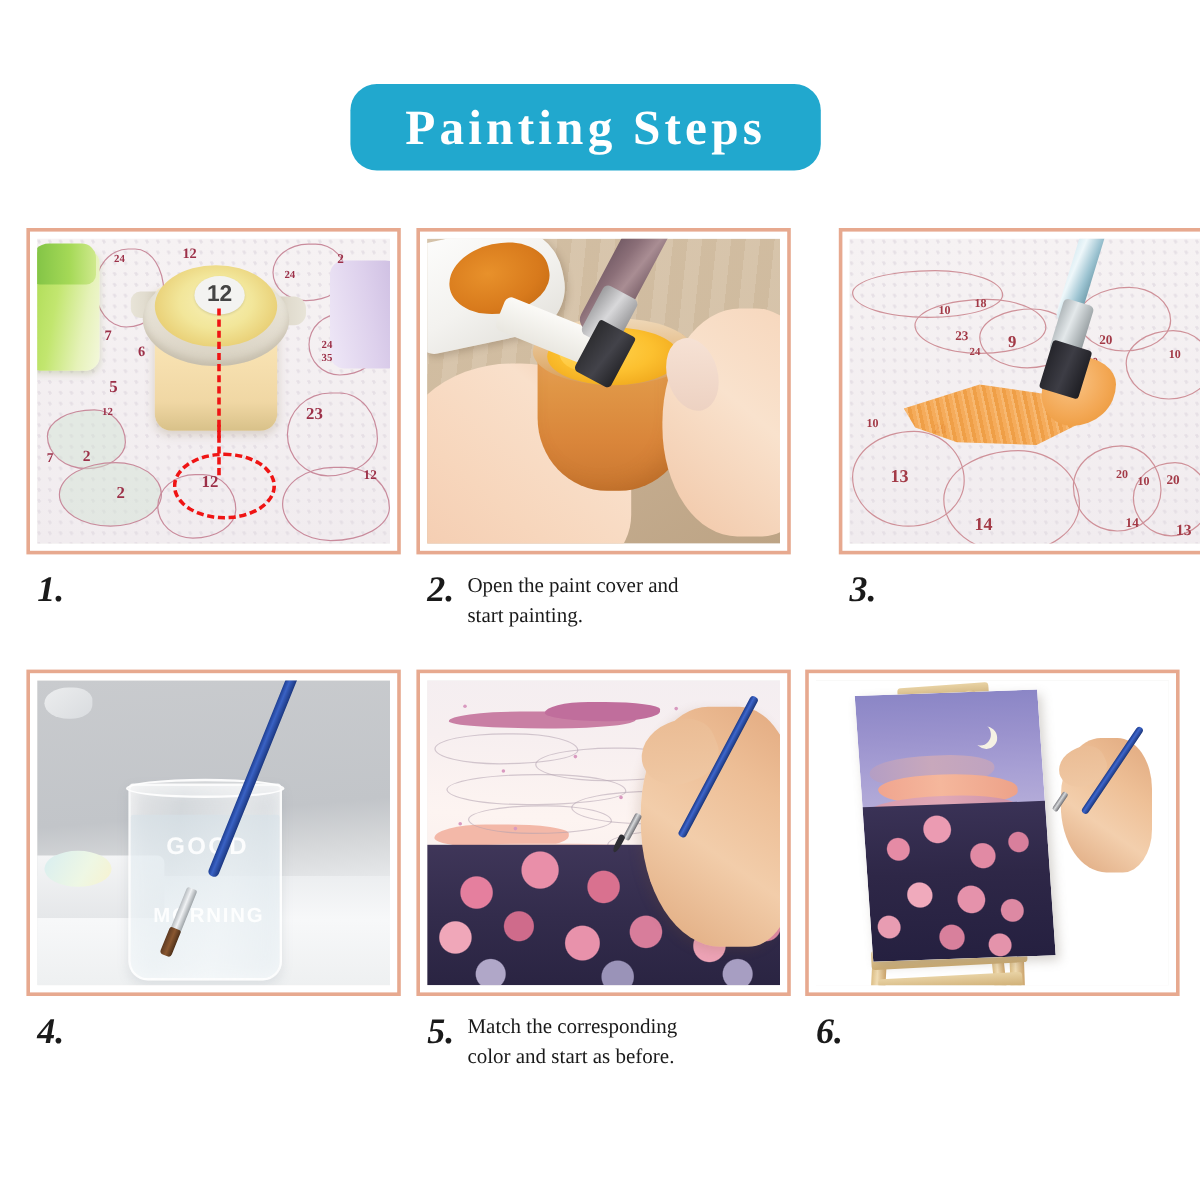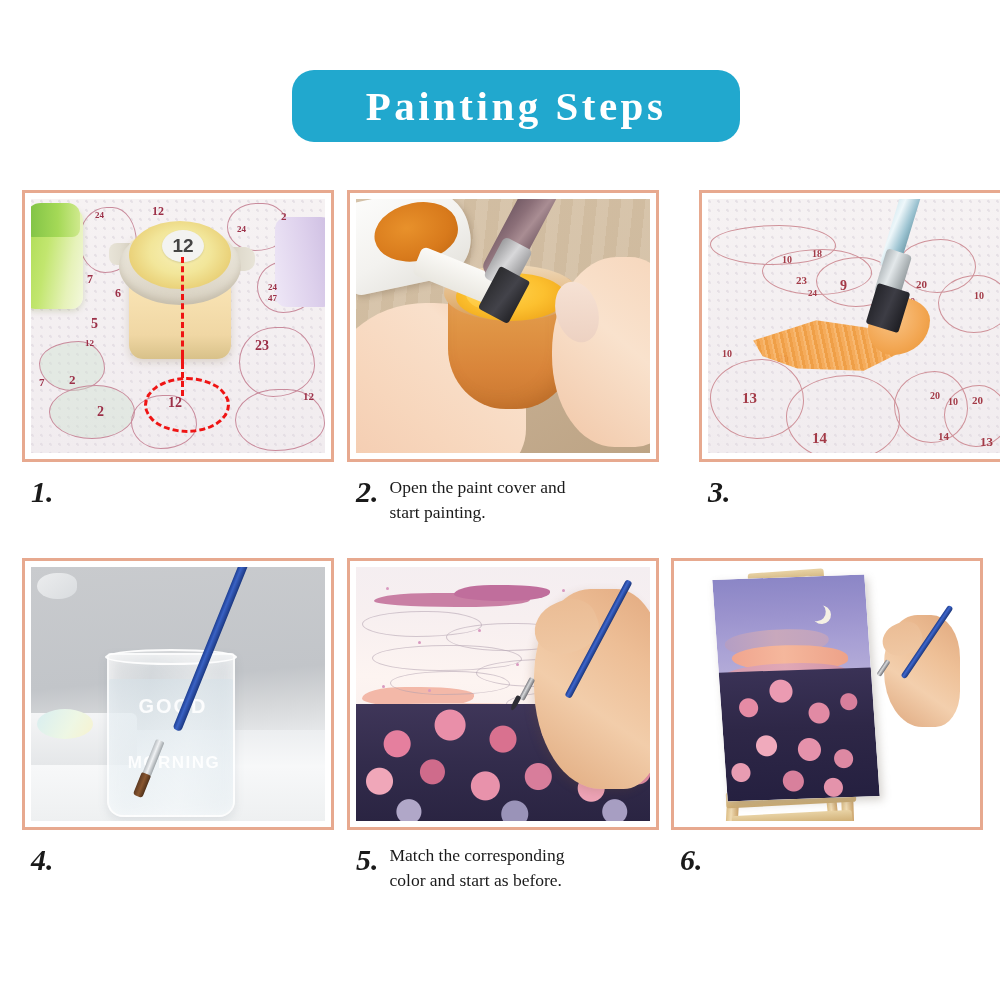--- a/index.html
+++ b/index.html
@@ -17,21 +17,21 @@
     width: 1000px;
     height: 1000px;
     background: #ffffff;
   }
 
   
   #title-banner {
     position: absolute;
     left: 292px;
     top: 70px;
-    width: 448px;
+    width: 392px;
     height: 72px;
     background: #21a8ce;
     border-radius: 22px;
     display: flex;
     align-items: center;
     justify-content: center;
   }
   #title-text {
     color: #ffffff;
     font-size: 41px;
@@ -541,21 +541,21 @@
 
         <div class="p1-num" style="left:121px; top:6px;  font-size:12px;">12</div>
         <div class="p1-num" style="left:64px;  top:12px; font-size:9px;">24</div>
         <div class="p1-num" style="left:250px; top:12px; font-size:11px;">2</div>
         <div class="p1-num" style="left:206px; top:26px; font-size:9px;">24</div>
         <div class="p1-num" style="left:56px;  top:74px; font-size:12px;">7</div>
         <div class="p1-num" style="left:84px;  top:88px; font-size:12px;">6</div>
         <div class="p1-num" style="left:60px;  top:118px;font-size:14px;">5</div>
         <div class="p1-num" style="left:54px;  top:140px;font-size:9px;">12</div>
         <div class="p1-num" style="left:237px; top:84px; font-size:9px;">24</div>
-        <div class="p1-num" style="left:237px; top:95px; font-size:9px;">47</div>
+        <div class="p1-num" style="left:237px; top:95px; font-size:9px;">35</div>
         <div class="p1-num" style="left:224px; top:140px;font-size:14px;">23</div>
         <div class="p1-num" style="left:38px;  top:174px;font-size:13px;">2</div>
         <div class="p1-num" style="left:8px;   top:178px;font-size:11px;">7</div>
         <div class="p1-num" style="left:66px;  top:206px;font-size:14px;">2</div>
         <div class="p1-num" style="left:272px; top:192px;font-size:11px;">12</div>
 
         <div class="p1-tab-l"></div>
         <div class="p1-tab-r"></div>
         <div class="p1-pot-body"></div>
         <div class="p1-pot-rim"></div>

